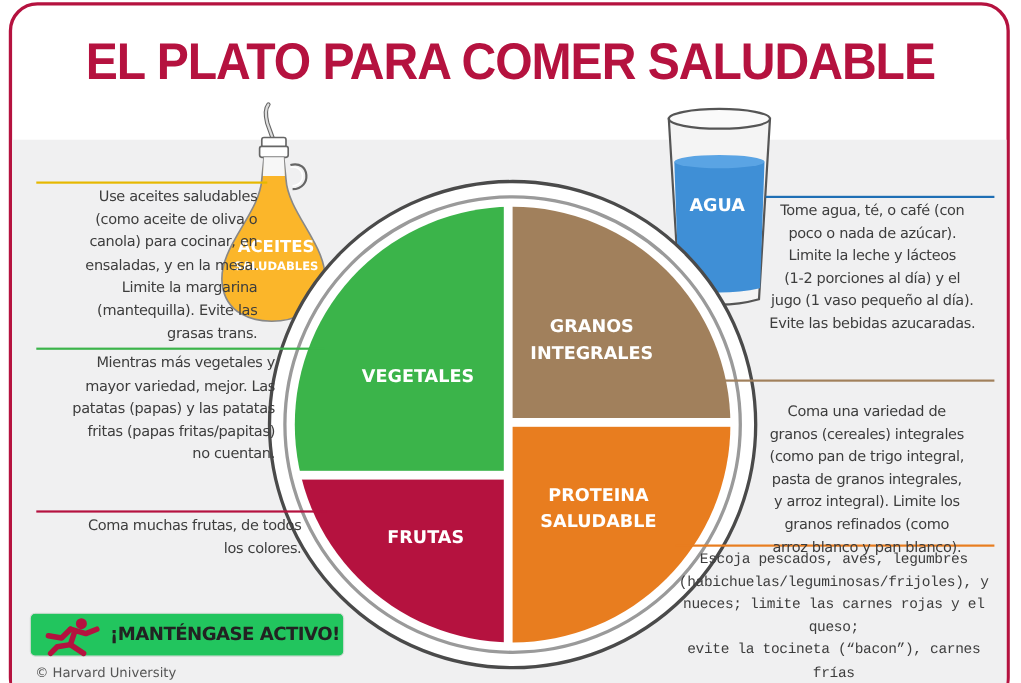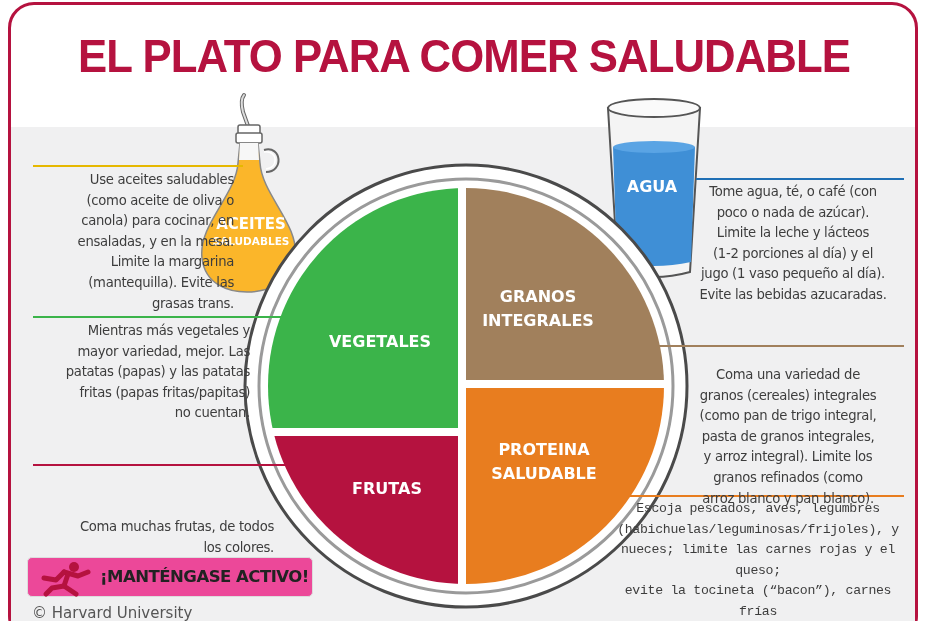--- a/index.html
+++ b/index.html
@@ -6,23 +6,23 @@
   body{width:928px;height:621px;overflow:hidden;background:#ffffff;font-family:"DejaVu Sans","Liberation Sans",sans-serif;position:relative;}
   .frame{position:absolute;left:8px;top:2px;width:910px;height:640px;border:3px solid #b5123f;border-radius:26px;background:#ffffff;box-sizing:border-box;}
   .panel{position:absolute;left:11px;top:127px;width:904px;height:494px;background:#f0f0f1;}
   .title{position:absolute;left:0;top:28px;width:928px;text-align:center;font-family:"Liberation Sans",sans-serif;font-weight:bold;font-size:47px;color:#b5123f;letter-spacing:-1px;transform:scaleX(0.93);transform-origin:center;}
   .desc{position:absolute;font-family:"DejaVu Sans",sans-serif;font-size:13.2px;line-height:20.6px;color:#3d3d3d;letter-spacing:-0.3px;white-space:pre-line;}
   .desc.left{text-align:right;}
   .desc.right{text-align:center;}
   .rule{position:absolute;height:2px;}
   svg{position:absolute;left:0;top:0;}
   .plate-label{font-family:"DejaVu Sans",sans-serif;font-weight:bold;fill:#ffffff;text-anchor:middle;}
-  .active-box{position:absolute;left:27px;top:557px;width:286px;height:40px;background:#ec4899;border:1px solid #dcdcdc;border-radius:5px;box-sizing:border-box;}
+  .active-box{position:absolute;left:27px;top:557px;width:286px;height:40px;background:#22c55e;border:1px solid #dcdcdc;border-radius:5px;box-sizing:border-box;}
   .active-text{position:absolute;left:72px;top:9px;font-family:"DejaVu Sans",sans-serif;font-weight:bold;font-size:16.5px;color:#222;letter-spacing:-0.5px;white-space:nowrap;}
-  .copyright{position:absolute;left:32px;top:604px;font-size:15px;color:#555;font-family:"DejaVu Sans",sans-serif;}
+  .copyright{position:absolute;left:32px;top:604px;font-size:12px;color:#555;font-family:"DejaVu Sans",sans-serif;}
 </style>
 </head>
 <body>
 
 <div class="frame"></div>
 <div class="panel"></div>
 
 <div class="title">EL PLATO PARA COMER SALUDABLE</div>
 
 <svg width="928" height="621" viewBox="0 0 928 621">
@@ -81,21 +81,21 @@
 canola) para cocinar, en
 ensaladas, y en la mesa.
 Limite la margarina
 (mantequilla). Evite las
 grasas trans.</div>
 <div class="desc left" style="left:20px;top:321px;width:230px;">Mientras más vegetales y
 mayor variedad, mejor. Las
 patatas (papas) y las patatas
 fritas (papas fritas/papitas)
 no cuentan.</div>
-<div class="desc left" style="left:34px;top:469px;width:240px;margin-top:48px;">Coma muchas frutas, de todos
+<div class="desc left" style="left:34px;top:469px;width:240px;">Coma muchas frutas, de todos
 los colores.</div>
 <div class="desc right" style="left:680px;top:182px;width:226px;">Tome agua, té, o café (con
 poco o nada de azúcar).
 Limite la leche y lácteos
 (1-2 porciones al día) y el
 jugo (1 vaso pequeño al día).
 Evite las bebidas azucaradas.</div>
 <div class="desc right" style="left:670px;top:349px;width:236px;margin-top:16px;">Coma una variedad de
 granos (cereales) integrales
 (como pan de trigo integral,

